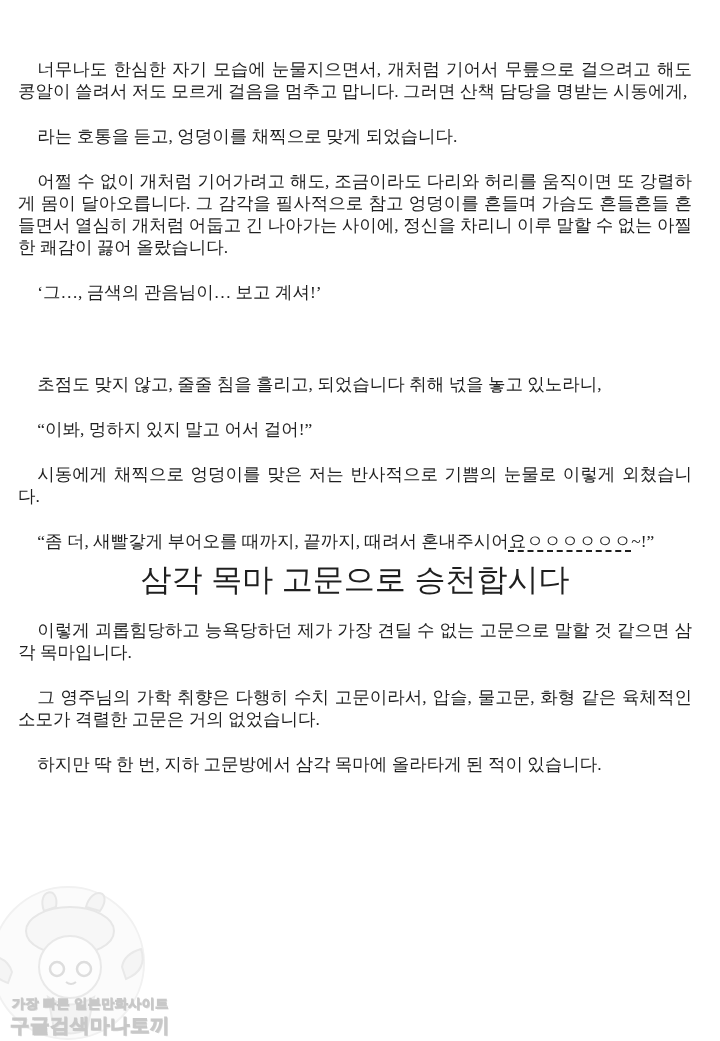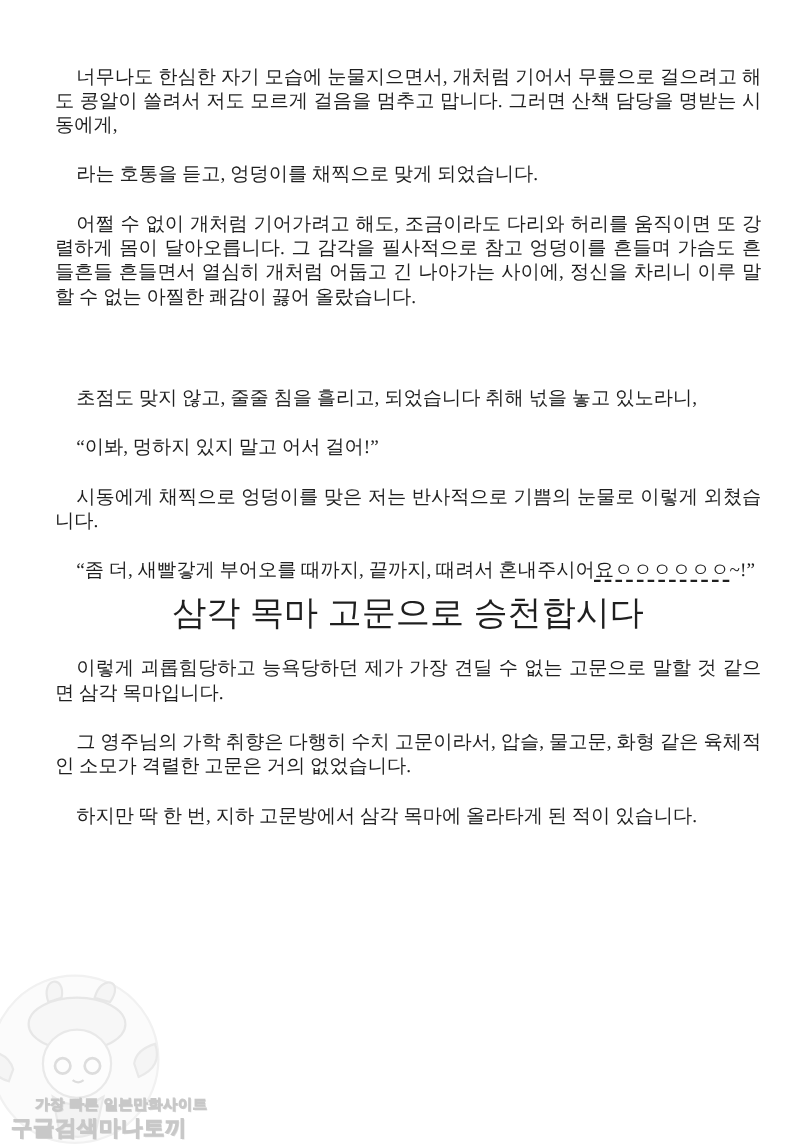--- a/index.html
+++ b/index.html
@@ -8,21 +8,21 @@
     width: 720px;
     height: 1041px;
     background: #ffffff;
     overflow: hidden;
     font-family: "Liberation Serif", "DejaVu Serif", serif;
     color: #1f1f1f;
   }
   .content {
     position: relative;
     z-index: 1;
-    padding: 58px 28px 0 50px;
+    padding: 58px 28px 0 18px;
     font-size: 17.5px;
     line-height: 22px;
     text-align: justify;
   }
   .para {
     margin: 23px 0 0 0;
     text-indent: 1.1em;
     word-break: break-all;
   }
   .para.first { margin-top: 0; }
@@ -54,21 +54,21 @@
   .wm-art { position: absolute; left: -14px; top: 0; }
   .wm-line {
     position: absolute;
     white-space: nowrap;
     font-family: "Liberation Sans", "DejaVu Sans", sans-serif;
     font-weight: bold;
     color: #f7f7f7;
     -webkit-text-stroke: 1px #c8c8c8;
     text-shadow: 1px 1px 0 #dedede;
   }
-  .wm-line1 { left: 12px; top: 110px; font-size: 13px; letter-spacing: 0.5px; margin-left: 20px; }
+  .wm-line1 { left: 12px; top: 110px; font-size: 13px; letter-spacing: 0.5px; }
   .wm-line2 { left: 10px; top: 127px; font-size: 19.5px; letter-spacing: 0.5px; font-family: Liberation Serif, serif; }
 </style>
 </head>
 <body>
 
 <div class="page">
 
   <div class="watermark">
     <svg class="wm-art" width="180" height="156" viewBox="0 0 180 156" aria-hidden="true">
       <circle cx="82" cy="78" r="76" fill="#fbfbfb" stroke="#f1f1f1" stroke-width="2"></circle>
@@ -84,20 +84,21 @@
       <path d="M62 112 q 22 15 46 0 l -7 32 q -16 9 -33 0 Z" fill="#f3f3f3" stroke="#e9e9e9" stroke-width="2"></path>
     </svg>
     <div class="wm-line wm-line1">가장 빠른 일본만화사이트</div>
     <div class="wm-line wm-line2">구글검색마나토끼</div>
   </div>
 
   <div class="content">
     <p class="para first">너무나도 한심한 자기 모습에 눈물지으면서, 개처럼 기어서 무릎으로 걸으려고 해도 콩알이 쓸려서 저도 모르게 걸음을 멈추고 맙니다. 그러면 산책 담당을 명받는 시동에게,</p>
     <p class="para">라는 호통을 듣고, 엉덩이를 채찍으로 맞게 되었습니다.</p>
     <p class="para">어쩔 수 없이 개처럼 기어가려고 해도, 조금이라도 다리와 허리를 움직이면 또 강렬하게 몸이 달아오릅니다. 그 감각을 필사적으로 참고 엉덩이를 흔들며 가슴도 흔들흔들 흔들면서 열심히 개처럼 어둡고 긴 나아가는 사이에, 정신을 차리니 이루 말할 수 없는 아찔한 쾌감이 끓어 올랐습니다.</p>
+    <p class="para">‘그…, 금색의 관음님이… 보고 계셔!’</p>
     <p class="para gap-before">초점도 맞지 않고, 줄줄 침을 흘리고, 되었습니다 취해 넋을 놓고 있노라니,</p>
     <p class="para">“이봐, 멍하지 있지 말고 어서 걸어!”</p>
     <p class="para">시동에게 채찍으로 엉덩이를 맞은 저는 반사적으로 기쁨의 눈물로 이렇게 외쳤습니다.</p>
     <p class="para"><span>“좀 더, 새빨갛게 부어오를 때까지, 끝까지, 때려서 혼내주시어</span><span class="u-dashed">요ㅇㅇㅇㅇㅇㅇ</span><span>~!”</span></p>
     <h2 class="section-heading para">삼각 목마 고문으로 승천합시다</h2>
     <p class="para">이렇게 괴롭힘당하고 능욕당하던 제가 가장 견딜 수 없는 고문으로 말할 것 같으면 삼각 목마입니다.</p>
     <p class="para">그 영주님의 가학 취향은 다행히 수치 고문이라서, 압슬, 물고문, 화형 같은 육체적인 소모가 격렬한 고문은 거의 없었습니다.</p>
     <p class="para">하지만 딱 한 번, 지하 고문방에서 삼각 목마에 올라타게 된 적이 있습니다.</p>
   </div>
 

